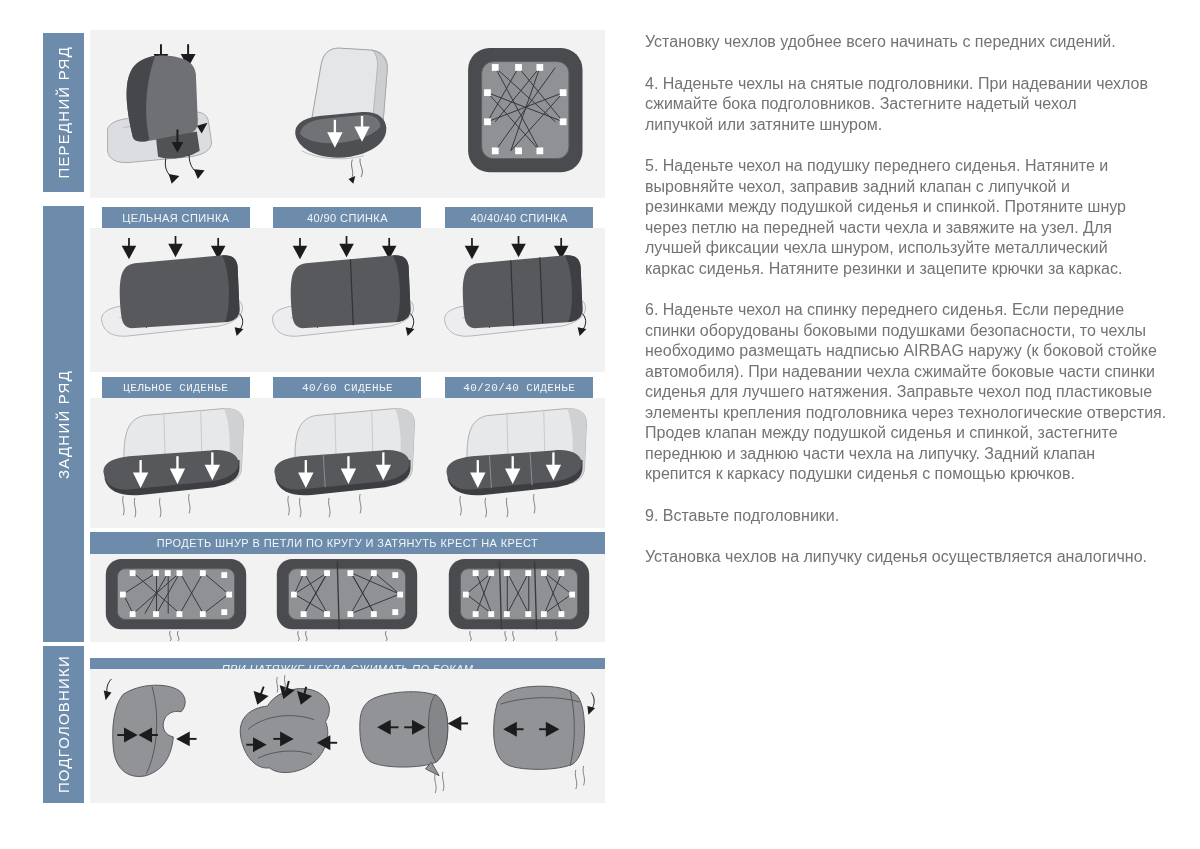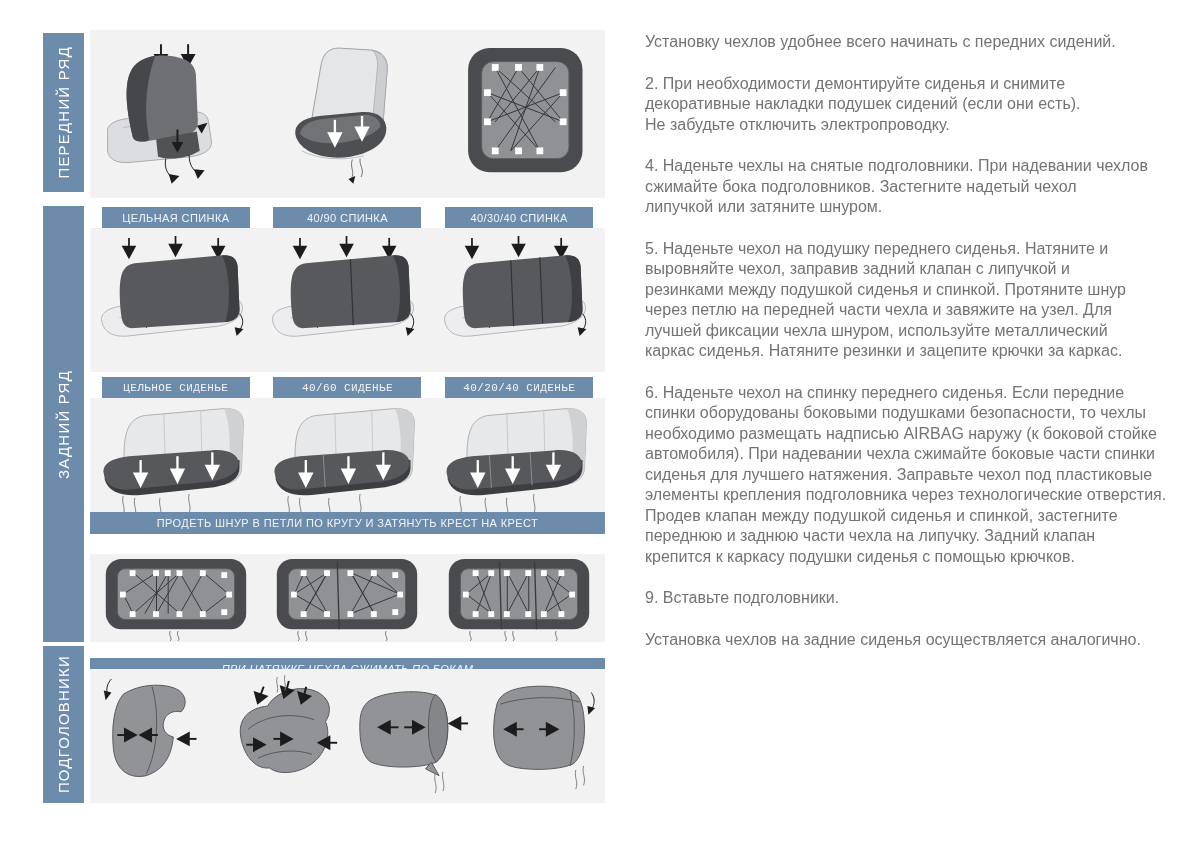--- a/index.html
+++ b/index.html
@@ -41,21 +41,21 @@
   .banner-row.r1{top:204px;}
   .banner-row.r2{top:374px;font-family:Liberation Mono, monospace;}
   .banner{
     background:#6d8cab;color:#f2f5f8;font-size:11px;letter-spacing:.4px;
     display:flex;align-items:center;justify-content:center;
     width:148px;height:22px;margin:3px auto;white-space:nowrap;
   }
   .banner.full{
     position:absolute;left:90px;width:515px;height:22px;margin:0;
   }
-  .banner.full.b-lace{top:512px;}
+  .banner.full.b-lace{top:532px;}
   .banner.full.b-head{top:658px;font-style:italic;}
 
   
   .instructions{
     position:absolute;left:645px;top:32px;width:540px;color:#737373;
   }
   .instructions p{
     margin:0 0 21px 0;font-size:16px;line-height:20.5px;white-space:pre-line;
   }
   svg{display:block;}
@@ -142,21 +142,21 @@
         <rect x="54.5" y="114.5" width="7" height="7"></rect>
           <rect x="78.5" y="114.5" width="7" height="7"></rect>
           <rect x="100.5" y="114.5" width="7" height="7"></rect>
       </g>
     </svg>
   </div>
 
   <div class="banner-row r1">
     <div class="banner">ЦЕЛЬНАЯ СПИНКА</div>
     <div class="banner">40/90 СПИНКА</div>
-    <div class="banner">40/30/40 СПИНКА</div>
+    <div class="banner">40/40/40 СПИНКА</div>
   </div>
 
   <div class="panel p-backrest cols3">
 
     <svg viewBox="0 0 165 140" width="160" height="136">
       <g stroke="#1c1c1e" stroke-width="1.8" fill="#1c1c1e">
         <line x1="34" y1="6" x2="34" y2="16"></line>
           <polygon points="28,15 40,15 34,26"></polygon>
         <line x1="82" y1="4" x2="82" y2="14"></line>
           <polygon points="76,13 88,13 82,24"></polygon>
@@ -490,38 +490,35 @@
       </g>
       <path d="M112 20 C116 26 116 32 112 38" stroke="#1c1c1e" fill="none"></path>
       <polygon points="108,34 116,36 109,43" fill="#1c1c1e"></polygon>
       <path d="M96 100 C94 108 99 112 96 120" stroke="#7e8082" fill="none"></path>
       <path d="M104 96 C102 104 107 108 104 116" stroke="#7e8082" fill="none"></path>
     </svg>
   </div>
 
   <div class="instructions">
     <p>Установку чехлов удобнее всего начинать с передних сидений.</p>
-    <p>2. При необходимости демонтируйте сиденья и снимите
-декоративные накладки подушек сидений (если они есть).
-Не забудьте отключить электропроводку.</p>
     <p>4. Наденьте чехлы на снятые подголовники. При надевании чехлов
 сжимайте бока подголовников. Застегните надетый чехол
 липучкой или затяните шнуром.</p>
     <p>5. Наденьте чехол на подушку переднего сиденья. Натяните и
 выровняйте чехол, заправив задний клапан с липучкой и
 резинками между подушкой сиденья и спинкой. Протяните шнур
 через петлю на передней части чехла и завяжите на узел. Для
 лучшей фиксации чехла шнуром, используйте металлический
 каркас сиденья. Натяните резинки и зацепите крючки за каркас.</p>
     <p>6. Наденьте чехол на спинку переднего сиденья. Если передние
 спинки оборудованы боковыми подушками безопасности, то чехлы
 необходимо размещать надписью AIRBAG наружу (к боковой стойке
 автомобиля). При надевании чехла сжимайте боковые части спинки
 сиденья для лучшего натяжения. Заправьте чехол под пластиковые
 элементы крепления подголовника через технологические отверстия.
 Продев клапан между подушкой сиденья и спинкой, застегните
 переднюю и заднюю части чехла на липучку. Задний клапан
 крепится к каркасу подушки сиденья с помощью крючков.</p>
     <p>9. Вставьте подголовники.</p>
-    <p>Установка чехлов на задние сиденья осуществляется аналогично.</p>
+    <p>Установка чехлов на липучку сиденья осуществляется аналогично.</p>
   </div>
 
 </div>
 
 </body></html>

